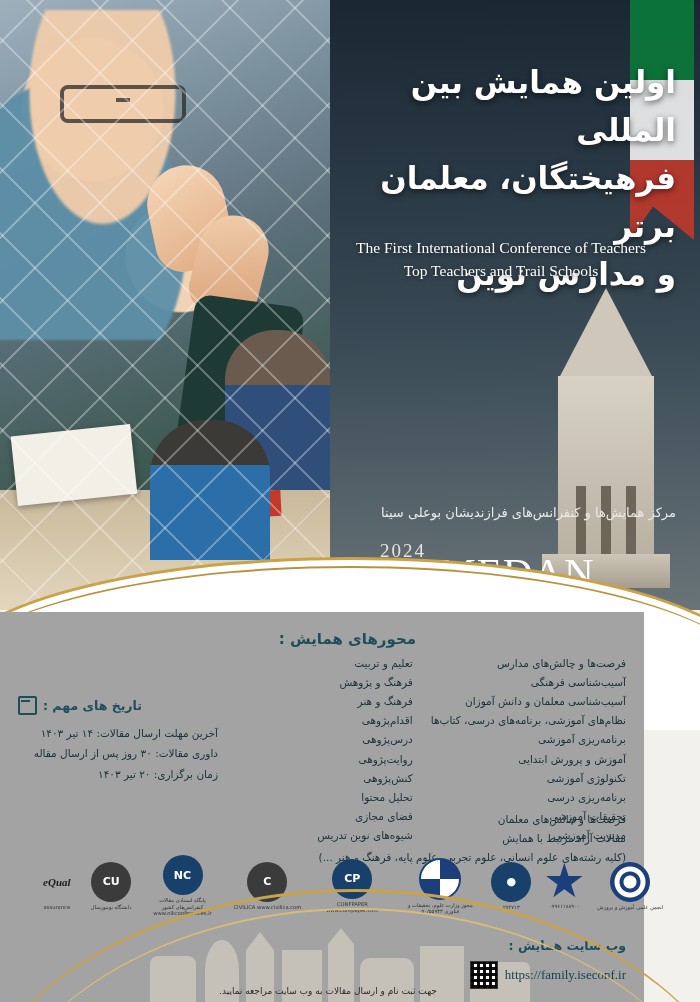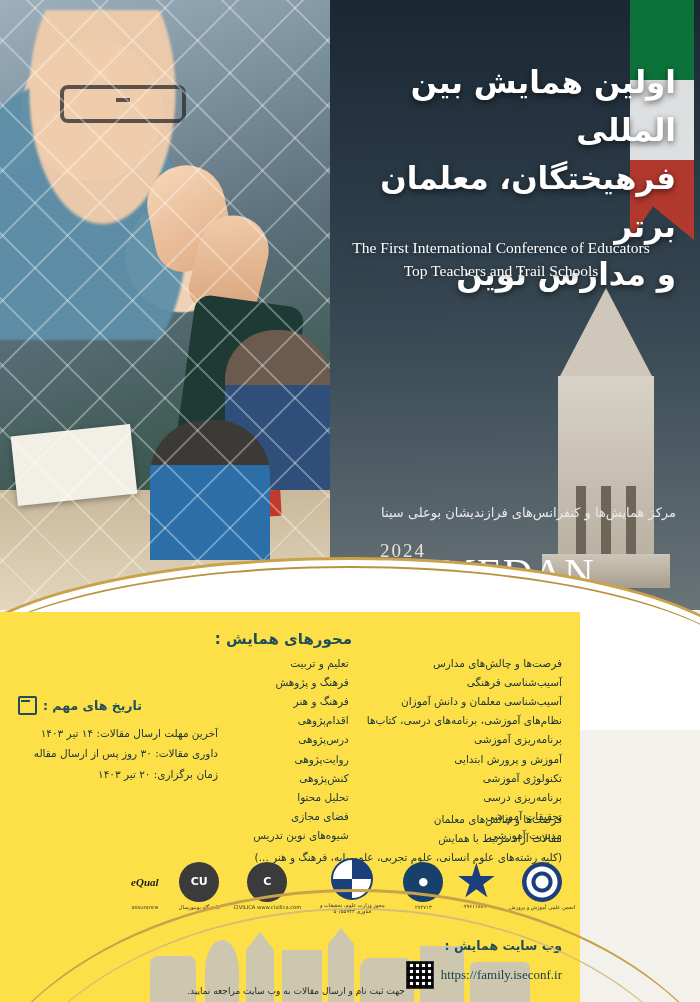--- a/index.html
+++ b/index.html
@@ -146,21 +146,21 @@
     box-shadow:0 -3px 0 #c9a24a;
   }
   .curve2{
     position:absolute;left:-60px;top:566px;width:820px;height:170px;
     background:transparent;border-radius:50% 50% 0 0 / 70% 70% 0 0;
     border-top:2px solid #b9923f;
   }
 
   
   .lower{
-    position:absolute;left:0;top:612px;width:580px;height:390px;background:#fde047;
+    position:absolute;left:0;top:612px;width:644px;height:390px;background:#a3a3a3;
   }
   .axes-title{
     position:absolute;right:228px;top:18px;direction:rtl;color:#1f4e5a;
     font-size:15px;font-weight:bold;
   }
   .axes-cols{
     position:absolute;right:18px;top:42px;width:460px;direction:rtl;
     display:flex;gap:18px;justify-content:flex-start;
   }
   .axcol{font-size:10.5px;line-height:1.82;color:#17323a;text-align:right;white-space:nowrap;}
@@ -294,21 +294,21 @@
       </div>
     </div>
 
     <div class="title-fa">
       <div>اولین همایش بین المللی</div>
       <div>فرهیختگان، معلمان برتر</div>
       <div>و مدارس نوین</div>
     </div>
 
     <div class="title-en">
-      <div>The First International Conference of Educators</div>
+      <div>The First International Conference of Teachers</div>
       <div>Top Teachers and Trail Schools</div>
     </div>
 
     <div class="venue-fa">مرکز همایش‌ها و کنفرانس‌های فرازندیشان بوعلی سینا</div>
     <div class="year">2024</div>
     <div class="city">
       <span class="ha">HA</span><span class="medan">MEDAN</span>
     </div>
   </div>
 
@@ -367,23 +367,33 @@
     <div class="logos">
       <div class="logo">
         <div class="mark eq-logo">eQual</div>
         <div class="cap">assurance</div>
       </div>
       <div class="logo">
         <div class="mark circle-gray">CU</div>
         <div class="cap">دانشگاه یونیورسال</div>
       </div>
       <div class="logo">
+        <div class="mark circle-dark">NC</div>
+        <div class="cap">پایگاه استنادی مقالات کنفرانس‌های کشور
+www.nikconferences.ir</div>
+      </div>
+      <div class="logo">
         <div class="mark circle-gray">C</div>
         <div class="cap">CIVILICA
 www.civilica.com</div>
+      </div>
+      <div class="logo">
+        <div class="mark circle-dark">CP</div>
+        <div class="cap">CONFPAPER
+www.confpaper.com</div>
       </div>
       <div class="logo">
         <div class="swirl"></div>
         <div class="cap">مجوز وزارت علوم، تحقیقات و فناوری
 ۵۰/۵۵۹۴۳</div>
       </div>
       <div class="logo">
         <div class="mark circle-dark">●</div>
         <div class="cap">۲۷۲۷۱۳</div>
       </div>

